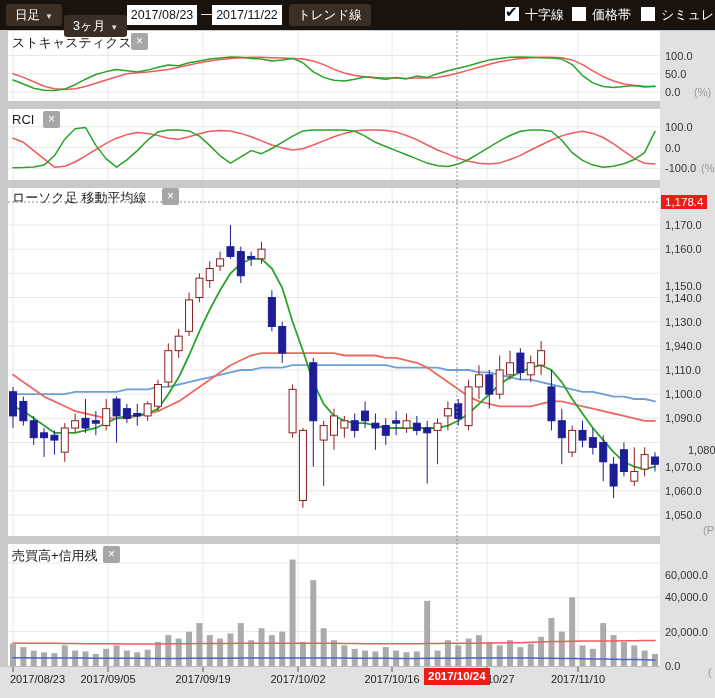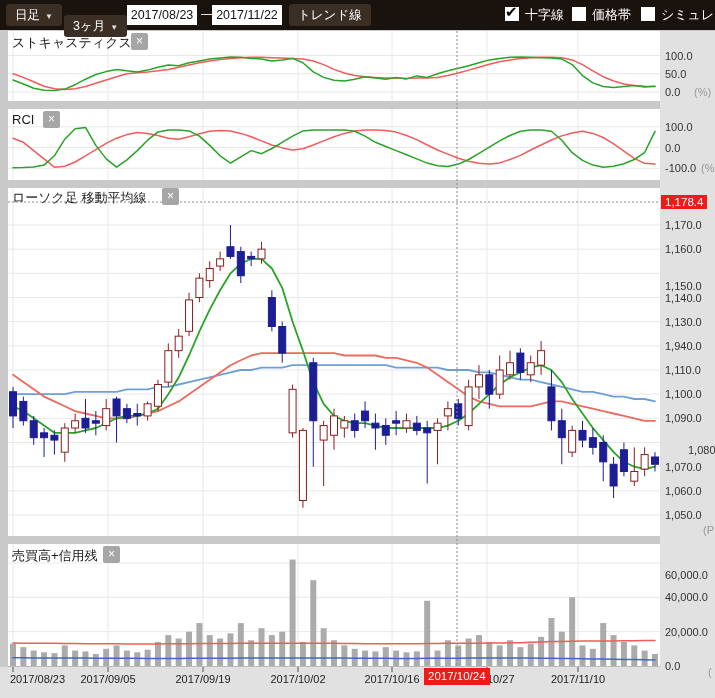--- a/index.html
+++ b/index.html
@@ -319,21 +319,21 @@
 <div class="ptitle" style="left:12px;top:112px;">RCI</div>
 <div class="xbtn" style="left:43px;top:111px;">×</div>
 
 <div class="ptitle" style="left:12px;top:189px;">ローソク足 移動平均線</div>
 <div class="xbtn" style="left:162px;top:188px;">×</div>
 
 <div class="ptitle" style="left:12px;top:547px;">売買高+信用残</div>
 <div class="xbtn" style="left:103px;top:546px;">×</div>
 
 <div class="badge" style="left:661px;top:195px;">1,178.4</div>
-<div class="badge" style="left:424px;top:668px;height:15px;line-height:15px;">2017/10/24</div>
+<div class="badge" style="left:424px;top:668px;height:15px;line-height:15px;font-weight:bold;">2017/10/24</div>
 
 <div id="labels">
     <div class="ylab" style="left: 665px; top: 55.5px;">100.0</div>
     <div class="ylab" style="left: 665px; top: 73.75px;">50.0</div>
     <div class="ylab" style="left: 665px; top: 92px;">0.0</div>
     <div class="unit" style="left: 694px; top: 92px;">(%)</div>
     <div class="ylab" style="left: 665px; top: 126.75px;">100.0</div>
     <div class="ylab" style="left: 665px; top: 147.5px;">0.0</div>
     <div class="ylab" style="left: 665px; top: 168.25px;">-100.0</div>
     <div class="unit" style="left: 701px; top: 168.25px;">(%)</div>

